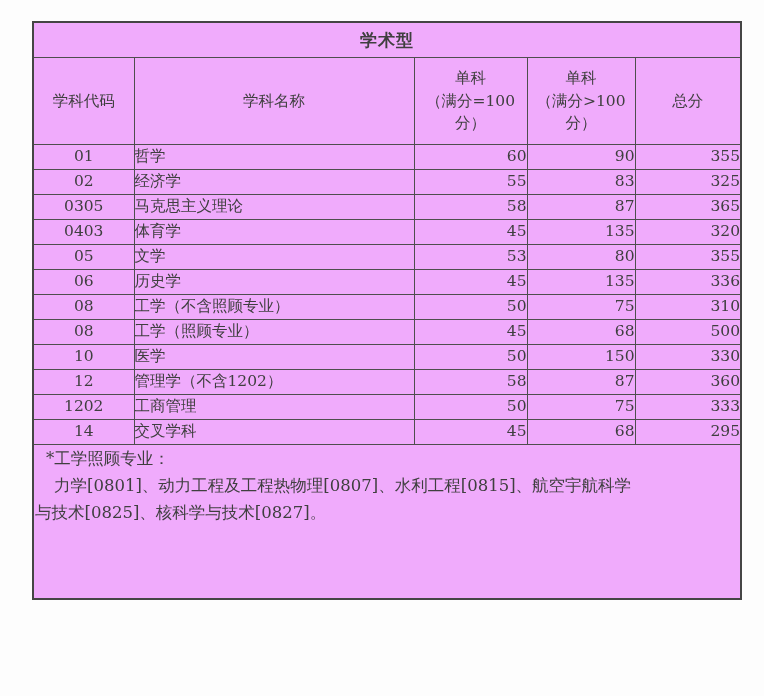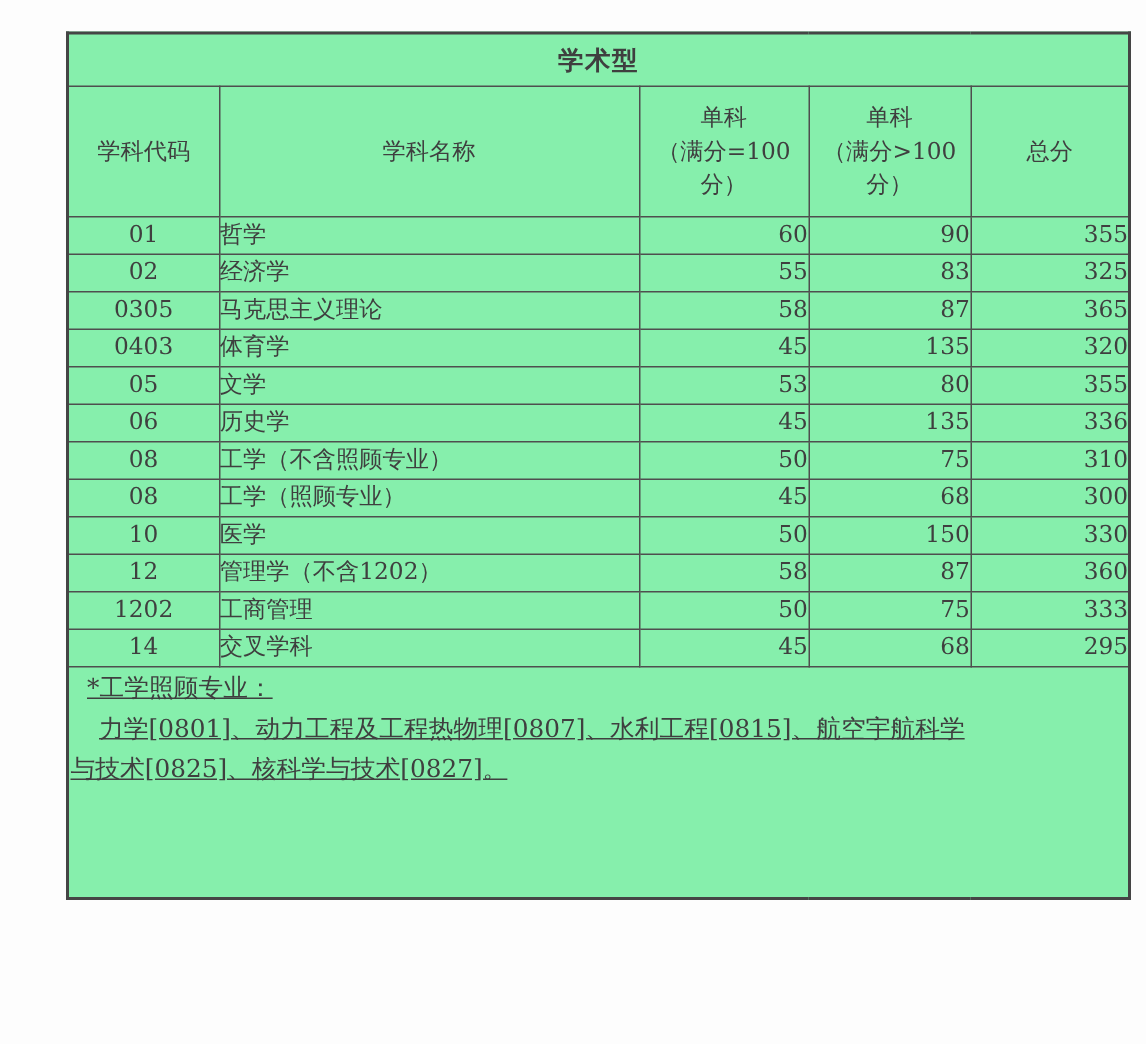--- a/index.html
+++ b/index.html
@@ -17,23 +17,22 @@
     height: 696px;
     overflow: hidden;
   }
   table.score-table {
     position: absolute;
     left: 32px;
     top: 21px;
     width: 708px;
     border-collapse: collapse;
     table-layout: fixed;
-    background: #86efac;
+    background: #f0abfc;
     border: 2px solid #454545;
-    margin-left: 12px;
   }
   .score-table th, .score-table td {
     border: 1px solid #4e4e4e;
     padding: 0;
     color: #3f3f3f;
   }
   .title-cell {
     height: 34px;
     text-align: center;
     vertical-align: middle;
@@ -57,21 +56,20 @@
     vertical-align: middle;
   }
   .cell-code   { text-align: center; }
   .cell-name   { text-align: left; padding-left: 5px; }
   .cell-num    { text-align: right; }
   .footnote-cell {
     height: 153px;
     vertical-align: top;
     padding-top: 44px;
     font-size: 16.5px;
-    text-decoration: underline;
   }
   .fn-line { line-height: 27px; white-space: nowrap; }
   .fn-1 { padding-left: 12px; }
   .fn-2 { padding-left: 20px; }
   .fn-3 { padding-left: 1px; }
 </style>
 </head>
 <body>
 
 <div class="page">
@@ -147,21 +145,21 @@
     <td class="cell-name">工学（不含照顾专业）</td>
     <td class="cell-num">50</td>
     <td class="cell-num">75</td>
     <td class="cell-num">310</td>
   </tr>
         <tr class="data-row">
     <td class="cell-code">08</td>
     <td class="cell-name">工学（照顾专业）</td>
     <td class="cell-num">45</td>
     <td class="cell-num">68</td>
-    <td class="cell-num">300</td>
+    <td class="cell-num">500</td>
   </tr>
         <tr class="data-row">
     <td class="cell-code">10</td>
     <td class="cell-name">医学</td>
     <td class="cell-num">50</td>
     <td class="cell-num">150</td>
     <td class="cell-num">330</td>
   </tr>
         <tr class="data-row">
     <td class="cell-code">12</td>

